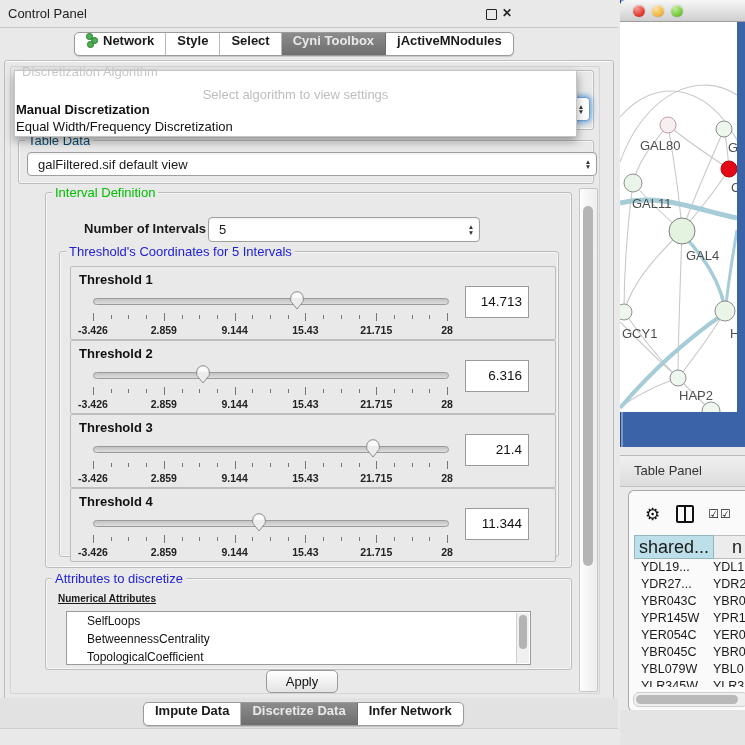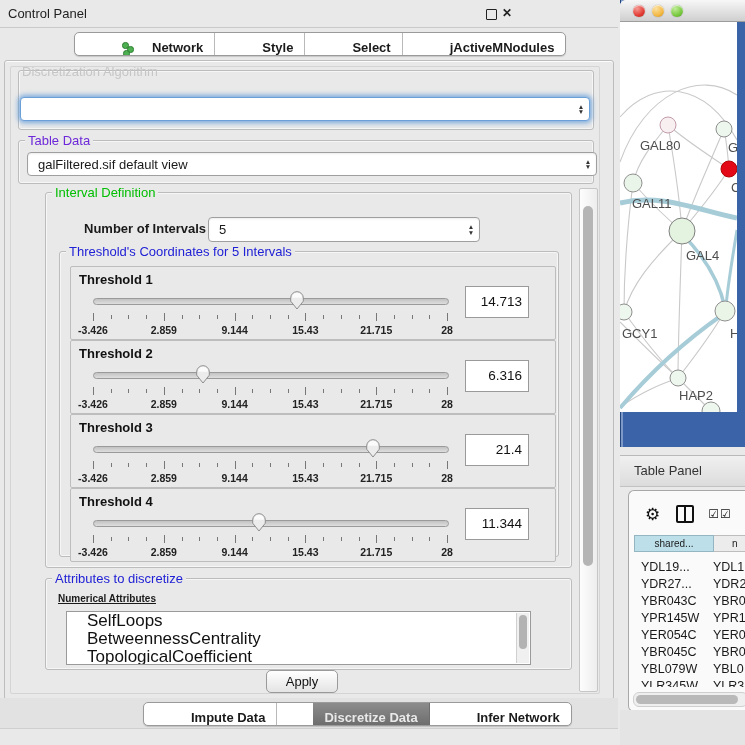--- a/index.html
+++ b/index.html
@@ -9,32 +9,32 @@
 
   
   .titlebar{left:0;top:0;width:618px;height:27px;border-bottom:1px solid #c9c9c9;background:#E9E9E9;}
   .titlebar .title{left:8px;top:6px;font-size:13px;color:#222;}
   .win-btn{top:7px;font-size:12px;font-weight:700;color:#222;cursor:default;line-height:13px;}
   .minimize-box{left:486px;top:9px;width:9px;height:9px;border:1.6px solid #222;border-radius:1px;}
   .close-x{left:502px;}
 
   
   .seg{display:flex;height:22px;background:#fff;border:1px solid #9a9a9a;border-radius:5px;overflow:hidden;box-shadow:0 1px 1px rgba(0,0,0,.15);}
-  .seg .tab{display:flex;align-items:flex-end;gap:18px;padding:0 11px;font-size:13px;font-weight:700;color:#1a1a1a;border-right:1px solid #b9b9b9;cursor:default;white-space:nowrap;margin-left:36px;}
+  .seg .tab{display:flex;align-items:flex-start;gap:5px;padding:0 11px;font-size:13px;font-weight:700;color:#1a1a1a;border-right:1px solid #b9b9b9;cursor:default;white-space:nowrap;}
   .seg .tab:last-child{border-right:none;}
   .seg .tab.active{background:linear-gradient(#8c8c8c,#6e6e6e);color:#e9e9e9;border-right-color:#6e6e6e;}
 
   
   .outer-panel{left:4px;top:60px;width:608px;height:638px;background:#E9E9E9;border:1px solid #bdbdbd;border-radius:3px;box-shadow:inset 0 1px 0 #fdfdfd;}
   .inner-line{left:10px;top:66px;width:588px;height:626px;border:1px solid #d4d4d4;border-radius:2px;}
 
   
   .group{border:1px solid #bcbcbc;border-radius:3px;box-shadow:inset 0 0 0 1px rgba(255,255,255,.6);}
   .group-title{position:absolute;top:-8px;left:6px;background:#E9E9E9;padding:0 3px;font-size:13px;line-height:15px;white-space:nowrap;}
-  .gt-dark{color:#6d28d9;}
+  .gt-dark{color:#0c4a6e;}
   .gt-green{color:#00BE00;}
   .gt-blue{color:#2121D6;}
 
   
   .combo{background:#fff;border:1px solid #9f9f9f;border-radius:4px;display:flex;align-items:center;font-size:13px;box-shadow:inset 0 1px 2px rgba(0,0,0,.08);}
   .combo .val{padding-left:10px;flex:1;overflow:hidden;white-space:nowrap;}
   .updown{display:flex;flex-direction:column;align-items:center;justify-content:center;width:16px;color:#333;}
   .updown span{font-size:6.5px;line-height:5.5px;}
 
   
@@ -62,21 +62,21 @@
   .scale span:nth-child(1){left:0;}
   .scale span:nth-child(2){left:20%;}
   .scale span:nth-child(3){left:40%;}
   .scale span:nth-child(4){left:60%;}
   .scale span:nth-child(5){left:80%;}
   .scale span:nth-child(6){left:100%;}
   .valbox{position:absolute;right:26px;top:19px;width:56px;height:30px;background:#fff;border:1px solid #9a9a9a;font-size:13.5px;text-align:right;line-height:30px;padding-right:6px;color:#111;}
 
   
   .listbox{background:#fff;border:1px solid #9a9a9a;overflow:hidden;}
-  .listbox .item{font-size:17px;padding:1px 0 1px 20px;line-height:16px;color:#111;white-space:nowrap;}
+  .listbox .item{font-size:12px;padding:1px 0 1px 20px;line-height:16px;color:#111;white-space:nowrap;}
   .vscroll-mini{position:absolute;right:1px;top:1px;width:12px;height:calc(100% - 2px);background:#f0f0f0;border-left:1px solid #d0d0d0;}
   .vscroll-mini .thumb{position:absolute;left:2px;top:2px;width:8px;height:34px;background:#b3b3b3;border-radius:4px;}
 
   
   .btn{display:flex;align-items:center;justify-content:center;background:linear-gradient(#ffffff,#e4e4e4);border:1px solid #9a9a9a;border-radius:5px;font-size:13px;color:#111;cursor:default;}
 
   
   .main-vscroll{left:579px;top:188px;width:17px;height:502px;background:linear-gradient(90deg,#fdfdfd,#ededed);border:1px solid #c6c6c6;border-radius:2px;}
   .main-vscroll .thumb{position:absolute;left:3px;top:17px;width:10px;height:360px;background:#b5b5b5;border-radius:6px;}
 
@@ -94,21 +94,21 @@
   .net-canvas{position:absolute;left:0;top:22px;width:117px;height:390px;background:#fff;}
 
   .tp-bar{left:620px;top:455px;width:125px;height:30px;background:linear-gradient(#F0F0F0,#DCDCDC);border-top:1px solid #b9b9b9;border-bottom:1px solid #c2c2c2;}
   .tp-bar .t{position:absolute;left:14px;top:7px;font-size:13px;color:#333;}
   .tp-box{left:628px;top:490px;width:117px;height:220px;background:#FAFAFA;border:1px solid #a8a8a8;border-right:none;border-radius:6px 0 0 6px;overflow:hidden;}
   .tp-toolbar{position:absolute;left:0;top:6px;width:100%;height:34px;display:flex;align-items:center;}
   .gear{margin-left:16px;font-size:17px;color:#111;}
   .split-icon{margin-left:16px;width:14px;height:14px;border:2px solid #111;border-radius:2px;position:relative;}
   .split-icon:before{content:"";position:absolute;left:50%;top:0;width:2px;height:100%;background:#111;transform:translateX(-50%);}
   .checks{margin-left:14px;font-size:12px;color:#111;letter-spacing:1px;}
-  .tp-header{position:absolute;left:5px;top:44px;width:112px;height:17px;display:flex;font-size:10px;}
+  .tp-header{position:absolute;left:5px;top:44px;width:112px;height:24px;display:flex;font-size:18px;}
   .tp-header .c1{width:78px;background:#BCDFEA;border:1px solid #93b6c2;display:flex;align-items:center;justify-content:center;}
   .tp-header .c2{flex:1;background:#ECECEC;border:1px solid #bdbdbd;border-left:none;display:flex;align-items:center;padding-left:18px;}
   .tp-rows{position:absolute;left:5px;top:68px;width:112px;height:128px;overflow:hidden;font-size:12.5px;}
   .tp-row{display:flex;height:17px;line-height:17px;white-space:nowrap;}
   .tp-row .r1{width:72px;padding-left:7px;overflow:hidden;}
   .tp-row .r2{flex:1;overflow:hidden;}
   .hscroll{position:absolute;left:4px;top:201px;width:113px;height:13px;background:#EFEFEF;border:1px solid #cfcfcf;border-radius:6px;}
   .hscroll .thumb{position:absolute;left:2px;top:1.5px;width:102px;height:9px;background:#b9b9b9;border-radius:5px;}
   .below-tp{left:620px;top:710px;width:125px;height:35px;background:#E4E4E4;}
 
@@ -136,20 +136,23 @@
           <i></i>
           <i></i>
         </span>
       <span>Network</span>
     </div>
     <div class="tab">
         <span>Style</span>
       </div>
     <div class="tab">
         <span>Select</span>
+      </div>
+    <div class="tab active">
+        <span>Cyni Toolbox</span>
       </div>
     <div class="tab">
         <span>jActiveMNodules</span>
       </div>
   </div>
 
   <div class="abs outer-panel"></div>
   <div class="abs inner-line"></div>
 
   <div class="abs group" style="left:18px;top:70px;width:574px;height:58px;"></div>
@@ -373,20 +376,25 @@
         </div>
     </div>
   </div>
 
   <div class="abs btn" style="left:266px;top:670px;width:70px;height:21px;">Apply</div>
 
   <div class="abs main-vscroll">
       <div class="thumb"></div>
     </div>
 
+  <div class="abs popup">
+    <div class="ph">Select algorithm to view settings</div>
+    <div class="opt b">Manual Discretization</div>
+    <div class="opt n">Equal Width/Frequency Discretization</div>
+  </div>
   <span class="abs ghost-title">Discretization Algorithm</span>
 
   <div class="abs bottom-strip"></div>
   <div class="abs seg" style="left:143px;top:702px;">
     <div class="tab">
         <span>Impute Data</span>
       </div>
     <div class="tab active">
         <span>Discretize Data</span>
       </div>

